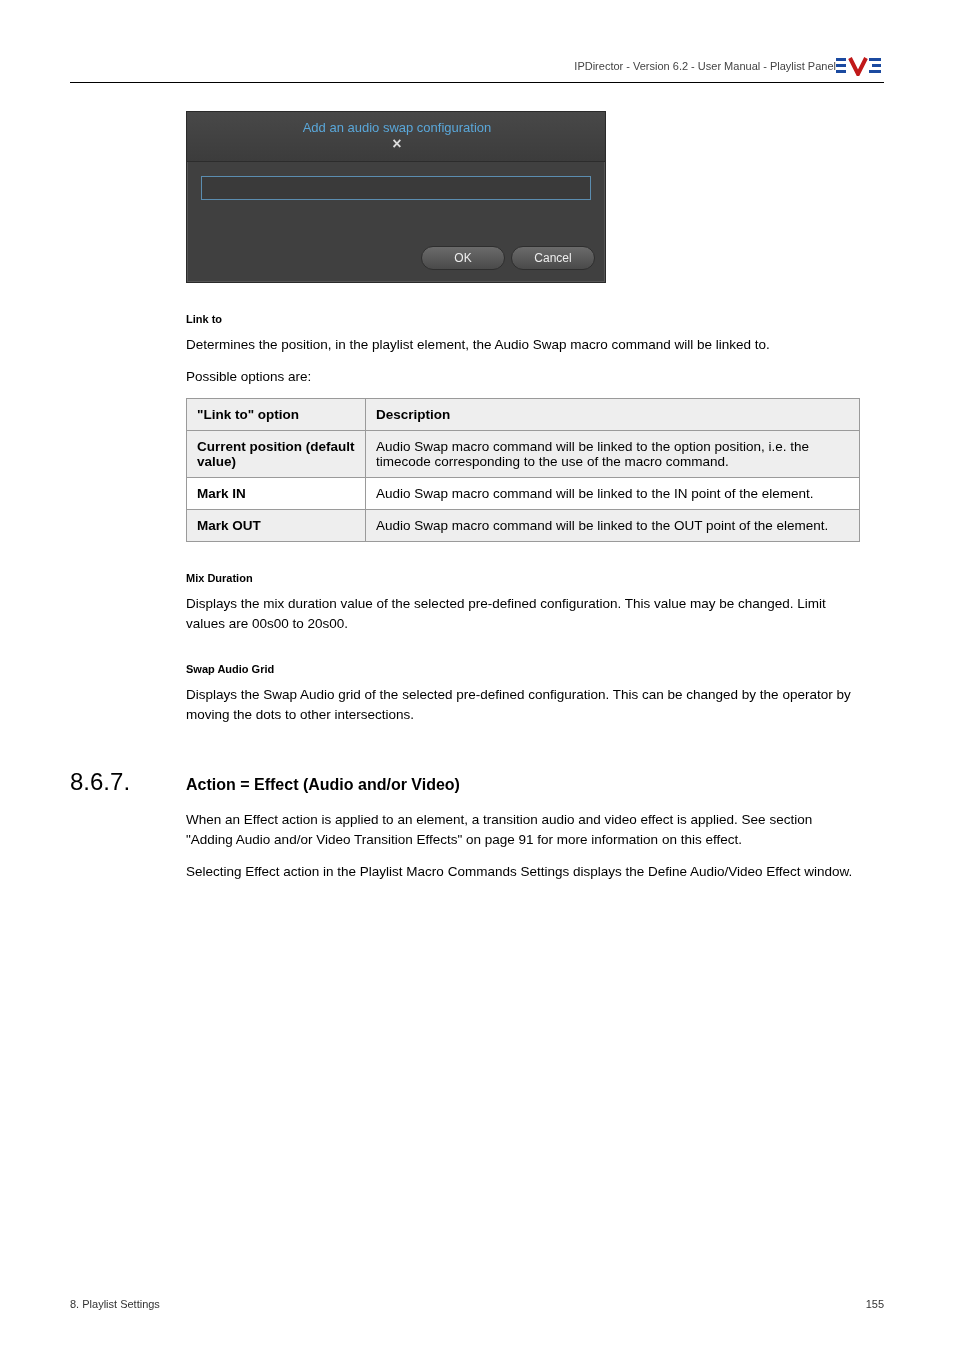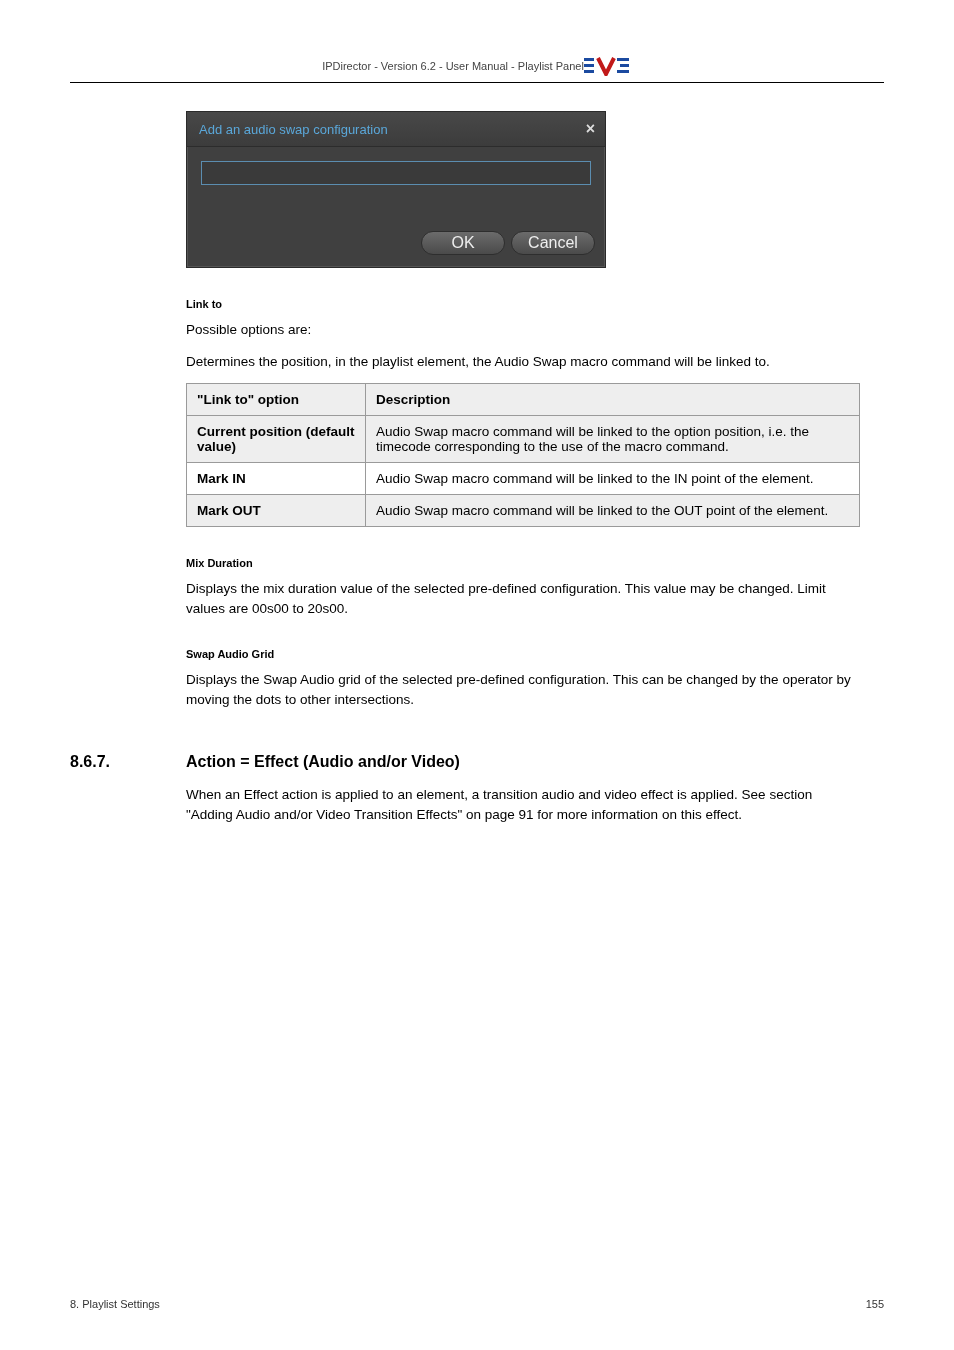--- a/index.html
+++ b/index.html
@@ -10,21 +10,21 @@
     width: 954px;
   }
   .page {
     padding: 56px 70px 40px 70px;
     box-sizing: border-box;
     min-height: 1350px;
     position: relative;
   }
   .header-row {
     display: flex;
-    justify-content: center;
+    justify-content: flex-end;
     align-items: center;
     border-bottom: 1px solid #000;
     padding-bottom: 6px;
     margin-bottom: 28px;
   }
   .header-text {
     font-size: 11px;
     color: #444;
   }
   .logo {
@@ -45,20 +45,21 @@
     box-shadow: 0 0 0 1px #555 inset;
   }
   .dialog-title {
     display:flex;
     justify-content:space-between;
     align-items:center;
     padding: 8px 10px 8px 12px;
     color: #5aa7d9;
     border-bottom: 1px solid #2c2c2c;
     background: linear-gradient(#484848,#3c3c3c);
+    flex-direction: column;
   }
   .dialog-title .x {
     color:#ddd;
     font-weight:bold;
     font-size:16px;
   }
   .dialog-body {
     padding: 14px 14px 6px 14px;
   }
   .dialog-body .label {
@@ -75,21 +76,21 @@
   .dialog-buttons {
     display:flex;
     justify-content:flex-end;
     gap:6px;
     padding: 40px 10px 12px 10px;
   }
   .dlg-btn {
     background: linear-gradient(#6b6b6b,#4a4a4a);
     color:#eee;
     border:1px solid #2e2e2e;
-    font-size:16px;
+    font-size:12px;
     width:82px;
     height:22px;
     display:flex;
     align-items:center;
     justify-content:center;
     border-radius:12px;
   }
   h3.sub {
     font-size: 11px;
     font-weight: bold;
@@ -124,22 +125,22 @@
     width: 158px;
     font-weight: bold;
   }
   .sec-row {
     display:flex;
     align-items: baseline;
     margin-top: 44px;
     margin-bottom: 14px;
   }
   .sec-num {
-    font-size: 16px;
-    font-weight: bold;
+    font-size: 24px;
+    font-weight: normal;
     width: 116px;
     flex-shrink:0;
   }
   .sec-title {
     font-size: 16px;
     font-weight: bold;
   }
   .footer {
     position:absolute;
     bottom: 40px;
@@ -180,22 +181,22 @@
       <div class="dialog-body">
         <div class="dialog-input"></div>
       </div>
       <div class="dialog-buttons">
         <div class="dlg-btn">OK</div>
         <div class="dlg-btn">Cancel</div>
       </div>
     </div>
 
     <h3 class="sub">Link to</h3>
+    <p class="body">Determines the position, in the playlist element, the Audio Swap macro command will be linked to.</p>
     <p class="body">Possible options are:</p>
-    <p class="body">Determines the position, in the playlist element, the Audio Swap macro command will be linked to.</p>
 
     <table class="opts">
       <tbody>
           <tr>
         <th>"Link to" option</th>
         <th>Description</th>
       </tr>
       <tr>
         <td class="label-col">Current position (default value)</td>
         <td>Audio Swap macro command will be linked to the option position, i.e. the timecode corresponding to the use of the macro command.</td>
@@ -218,19 +219,20 @@
     <p class="body">Displays the Swap Audio grid of the selected pre-defined configuration. This can be changed by the operator by moving the dots to other intersections.</p>
   </div>
 
   <div class="sec-row">
     <div class="sec-num">8.6.7.</div>
     <div class="sec-title">Action = Effect (Audio and/or Video)</div>
   </div>
 
   <div class="content-indent">
     <p class="body">When an Effect action is applied to an element, a transition audio and video effect is applied. See section "Adding Audio and/or Video Transition Effects" on page 91 for more information on this effect.</p>
+    <p class="body">Selecting Effect action in the Playlist Macro Commands Settings displays the Define Audio/Video Effect window.</p>
   </div>
 
   <div class="footer">
     <span>8. Playlist Settings</span>
     <span>155</span>
   </div>
 </div>
 
 </body></html>

